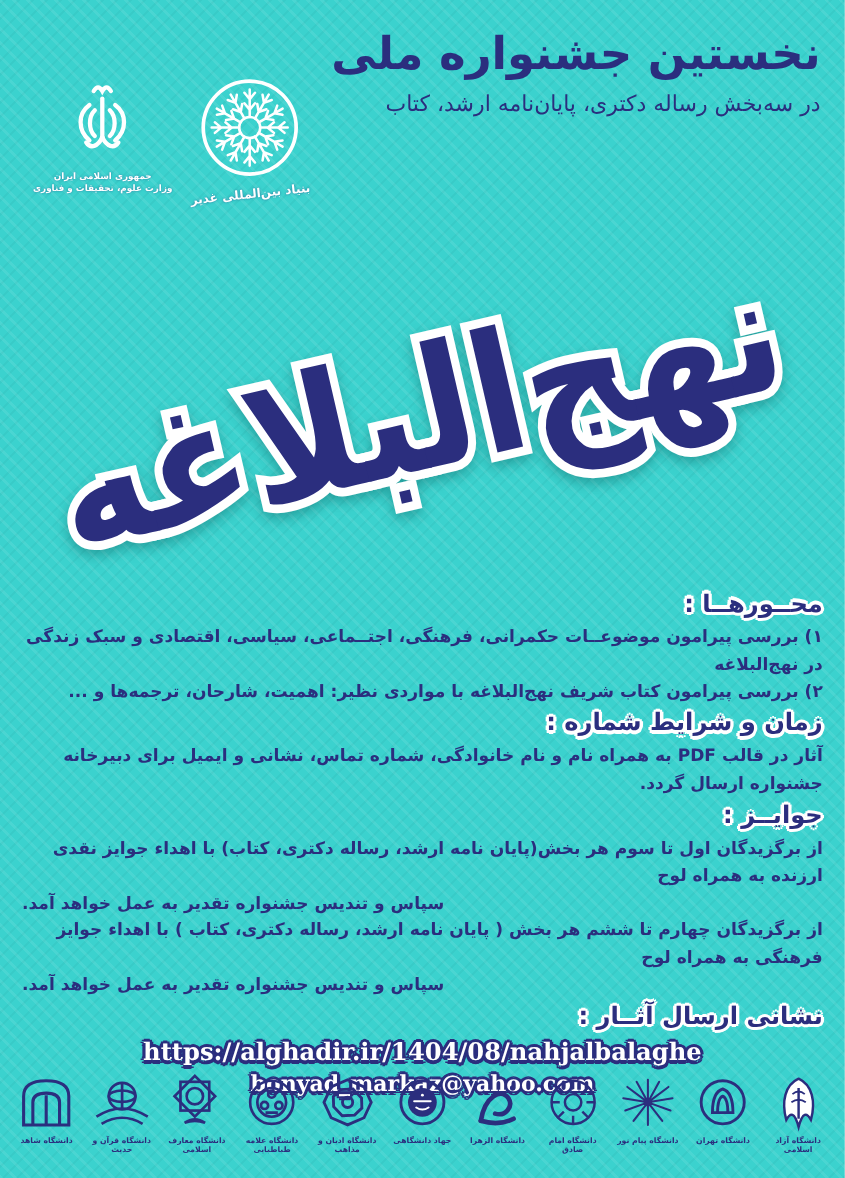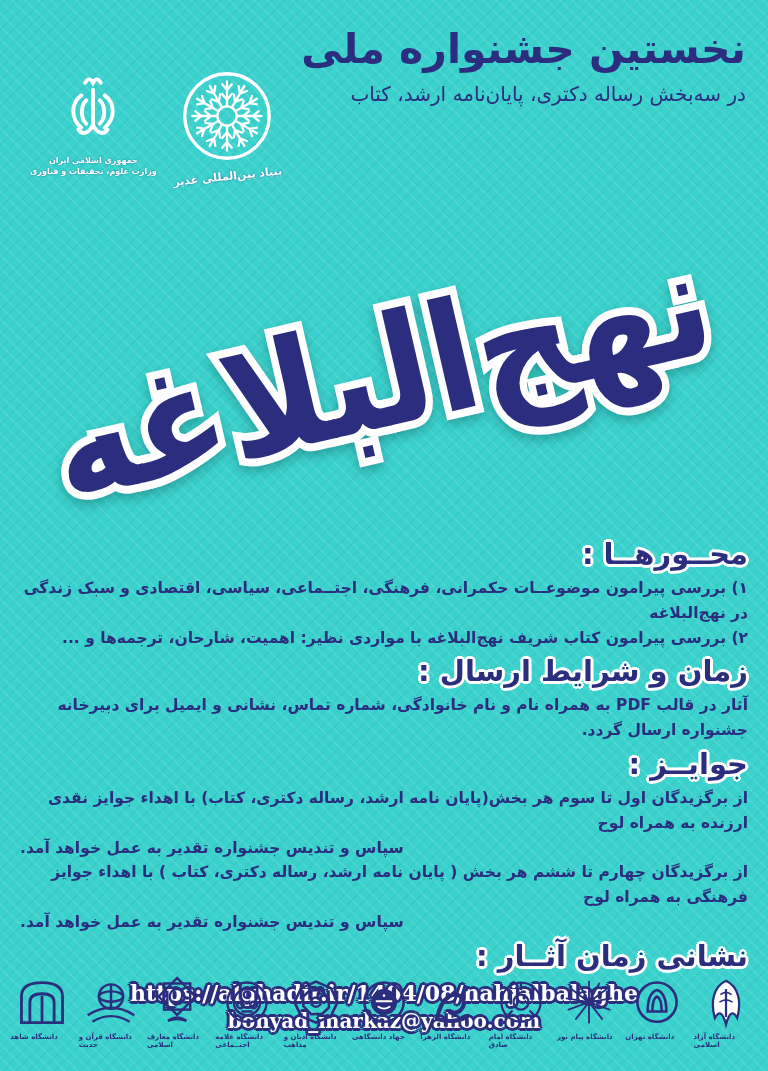--- a/index.html
+++ b/index.html
@@ -17,34 +17,34 @@
   .subtitle{font-weight:normal;color:#2b2e7e;font-size:20px;margin-top:8px;white-space:nowrap;}
   .header-logos{position:absolute;top:68px;left:30px;display:flex;align-items:center;gap:16px;}
   .hlogo{text-align:center;}
   .hlogo-caption{color:#ffffff;font-weight:bold;font-size:8px;line-height:1.35;text-shadow:0 0 2px rgba(30,40,120,.55);}
   .ghadir-caption{color:#ffffff;font-weight:bold;font-size:11px;margin-top:2px;transform:rotate(-6deg);text-shadow:0 0 2px rgba(30,40,120,.6);}
   
   .calligraphy-wrap{position:absolute;top:178px;left:0;width:768px;height:372px;filter:drop-shadow(0 5px 6px rgba(0,70,70,.35));}
   
   .content{position:absolute;top:533px;left:0;right:0;padding:0 20px;direction:rtl;text-align:right;}
   .section-heading{
-    font-size:29px;font-weight:bold;color:#2b2e7e;margin:4px 0 5px;
+    font-size:22px;font-weight:bold;color:#2b2e7e;margin:4px 0 5px;
     text-shadow:-2px -2px 0 #fff,0 -3px 0 #fff,2px -2px 0 #fff,-3px 0 0 #fff,3px 0 0 #fff,-2px 2px 0 #fff,0 3px 0 #fff,2px 2px 0 #fff;
   }
   .body-line{font-size:15.5px;font-weight:bold;color:#2b2e7e;line-height:1.6;}
   .body-line.center{text-align:left;}
   .address-block{text-align:center;direction:ltr;margin-top:6px;}
   .url-line{
     font-family:"DejaVu Serif",serif;font-weight:bold;color:#ffffff;font-size:22px;line-height:1.35;
     text-shadow:-2px -2px 0 #2b2e7e,0 -3px 0 #2b2e7e,2px -2px 0 #2b2e7e,-3px 0 0 #2b2e7e,3px 0 0 #2b2e7e,-2px 2px 0 #2b2e7e,0 3px 0 #2b2e7e,2px 2px 0 #2b2e7e;
   }
   .email-line{font-size:20px;}
   
   .footer-logos{position:absolute;bottom:22px;left:0;right:0;display:flex;justify-content:space-evenly;align-items:flex-start;padding:0 6px;}
-  .flogo{width:64px;text-align:left;}
+  .flogo{width:64px;text-align:center;}
   .flogo svg{display:block;margin:0 auto;}
   .flogo-caption{font-size:7px;font-weight:bold;color:#2b2e7e;line-height:1.15;margin-top:1px;}
 </style>
 </head>
 <body>
 
 <div class="poster">
 
   <div class="header-logos">
     <div class="hlogo">
@@ -120,30 +120,30 @@
       <text x="384" y="248" text-anchor="middle" font-family="DejaVu Sans, sans-serif" font-weight="bold" font-size="150" textLength="672" lengthAdjust="spacingAndGlyphs" fill="#2b2e7e" stroke="#ffffff" stroke-width="16" paint-order="stroke" transform="rotate(-13 384 210)">نهج‌البلاغه</text>
     </svg>
   </div>
 
   <div class="content">
 
     <div class="section-heading">محــورهــا :</div>
     <div class="body-line">۱) بررسی پیرامون موضوعــات حکمرانی، فرهنگی، اجتــماعی، سیاسی، اقتصادی و سبک زندگی در نهج‌البلاغه</div>
     <div class="body-line">۲) بررسی پیرامون کتاب شریف نهج‌البلاغه با مواردی نظیر: اهمیت، شارحان، ترجمه‌ها و ...</div>
 
-    <div class="section-heading">زمان و شرایط ارسال :</div>
+    <div class="section-heading">زمان و شرایط شماره :</div>
     <div class="body-line">آثار در قالب PDF به همراه نام و نام خانوادگی، شماره تماس، نشانی و ایمیل برای دبیرخانه جشنواره ارسال گردد.</div>
 
     <div class="section-heading">جوایــز :</div>
     <div class="body-line">از برگزیدگان اول تا سوم هر بخش(پایان نامه ارشد، رساله دکتری، کتاب) با اهداء جوایز نقدی ارزنده به همراه لوح</div>
     <div class="body-line center">سپاس و تندیس جشنواره تقدیر به عمل خواهد آمد.</div>
     <div class="body-line">از برگزیدگان چهارم تا ششم هر بخش ( پایان نامه ارشد، رساله دکتری، کتاب ) با اهداء جوایز فرهنگی به همراه لوح</div>
     <div class="body-line center">سپاس و تندیس جشنواره تقدیر به عمل خواهد آمد.</div>
 
-    <div class="section-heading">نشانی زمان آثــار :</div>
+    <div class="section-heading">نشانی ارسال آثــار :</div>
     <div class="address-block">
       <div class="url-line">https://alghadir.ir/1404/08/nahjalbalaghe</div>
       <div class="url-line email-line">bonyad_markaz@yahoo.com</div>
     </div>
   </div>
 
   <div class="footer-logos">
 
     <div class="flogo">
       <svg width="56" height="56" viewBox="0 0 60 60">
@@ -185,21 +185,21 @@
       <svg width="56" height="56" viewBox="0 0 60 60">
         <g stroke="#2b2e7e" stroke-width="2.6" fill="none">
           <circle cx="30" cy="28" r="21"></circle>
           <circle cx="30" cy="28" r="14"></circle>
           <circle cx="30" cy="20" r="3.5"></circle>
           <circle cx="23" cy="31" r="3.5"></circle>
           <circle cx="37" cy="31" r="3.5"></circle>
           <path d="M24,38 h12"></path>
         </g>
       </svg>
-      <div class="flogo-caption">دانشگاه علامه اجتــماعی</div>
+      <div class="flogo-caption">دانشگاه علامه طباطبایی</div>
     </div>
 
     <div class="flogo">
       <svg width="56" height="56" viewBox="0 0 60 60">
         <g stroke="#2b2e7e" stroke-width="2.8" fill="none">
           <polygon points="30,6 46,13 53,28 46,43 30,50 14,43 7,28 14,13"></polygon>
           <polygon points="30,14 41,19 45,28 41,37 30,42 19,37 15,28 19,19" transform="rotate(22 30 28)"></polygon>
           <circle cx="30" cy="28" r="5"></circle>
         </g>
       </svg>

